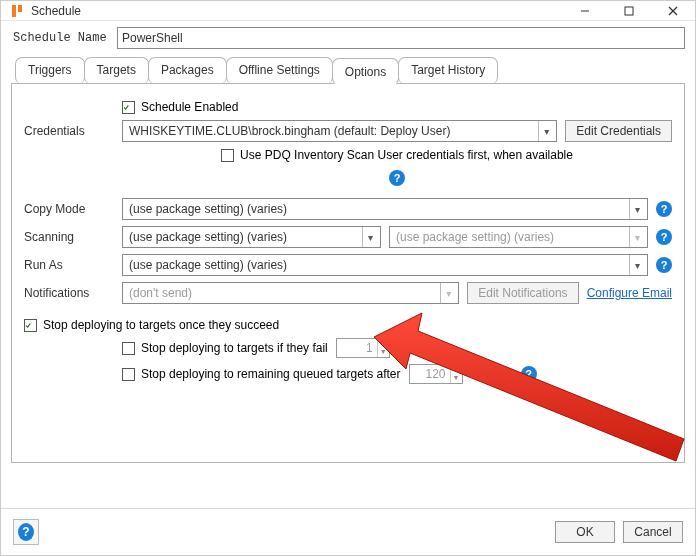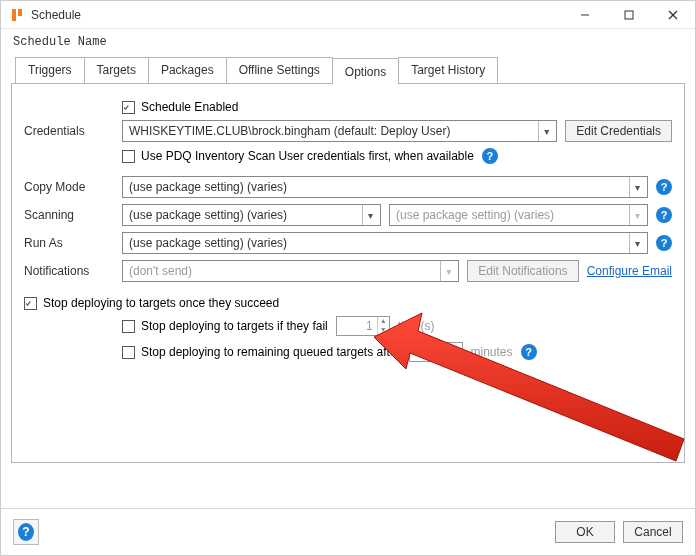--- a/index.html
+++ b/index.html
@@ -7,21 +7,21 @@
     margin: 0; padding: 0;
     font-family: "Segoe UI", Tahoma, sans-serif;
     font-size: 12px;
     background: #fff;
     width: 696px; height: 556px;
     overflow: hidden;
     border: 1px solid #ccc;
     position: relative;
   }
   .titlebar {
-    height: 28px;
+    height: 20px;
     display: flex; align-items: center;
     padding: 0 0 0 8px;
     border-bottom: 1px solid #e5e5e5;
   }
   .app-icon {
     width: 16px; height: 16px; margin-right: 6px;
     display:flex;align-items:center;justify-content:center;
   }
   .title-text { flex: 0 0 auto; color:#333; }
   .titlebar-spacer { flex: 1; }
@@ -55,21 +55,21 @@
     top: -21px;
     padding-top:6px;
     font-weight:normal;
   }
   .tabstrip {
     display:flex;
     position: relative;
     top: 0;
     left: 4px;
   }
-  .tabstrip .tab { top:0; }
+  .tabstrip .tab { top:0;border-radius:7px; }
   .panel {
     border: 1px solid #b5b5b5;
     margin: 0 0 0 0;
     padding: 10px 12px 12px 12px;
     position: relative;
     top: -1px;
     min-height: 380px;
   }
   .tabstrip .tab.active { border-bottom:1px solid #fff; top:1px; }
   .tabstrip-wrap { margin-top:8px; }
@@ -164,20 +164,21 @@
         <line x1="1" y1="1" x2="9" y2="9" stroke="#333" stroke-width="1.3"></line>
         <line x1="9" y1="1" x2="1" y2="9" stroke="#333" stroke-width="1.3"></line>
       </svg>
     </div>
 </div>
 
 <div class="content">
 
   <div class="row">
     <div class="label">Schedule Name</div>
+    <input class="text" value="PowerShell" style="">
   </div>
 
   <div class="tabstrip-wrap">
     <div class="tabstrip">
       <div class="tab">Triggers</div>
       <div class="tab">Targets</div>
       <div class="tab">Packages</div>
       <div class="tab">Offline Settings</div>
       <div class="tab active">Options</div>
       <div class="tab">Target History</div>
@@ -198,21 +199,21 @@
       <div class="form-row">
         <div class="form-label">Credentials</div>
         <div class="combo" style="flex:1">
           <span>WHISKEYTIME.CLUB\brock.bingham (default: Deploy User)</span>
           <span class="arrow">
               <span class="chev">▾</span>
             </span>
         </div>
         <button class="btn">Edit Credentials</button>
       </div>
-      <div class="form-row" style="margin-left:98px;">
+      <div class="form-row" style="margin-left:98px;flex-direction:column;">
         <div class="checkbox">
           <div class="cb"></div>
           <span>Use PDQ Inventory Scan User credentials first, when available</span>
         </div>
         <span class="help-badge">?</span>
       </div>
 
       <div class="form-row" style="margin-top:12px;">
         <div class="form-label">Copy Mode</div>
         <div class="combo" style="flex:1">

